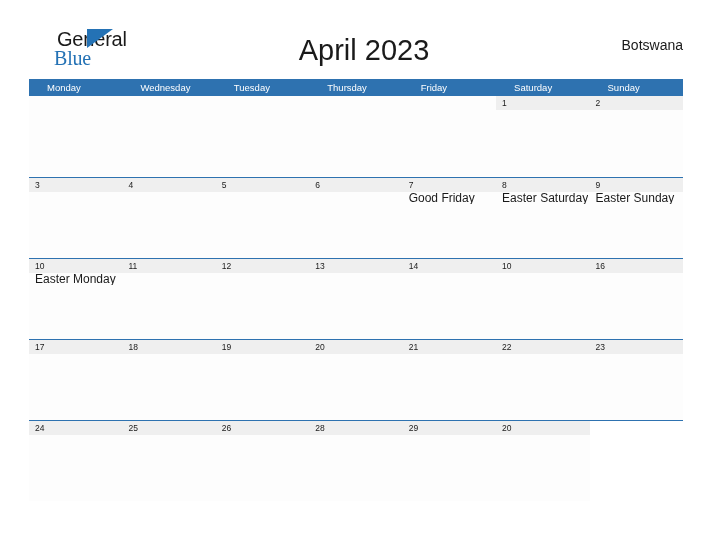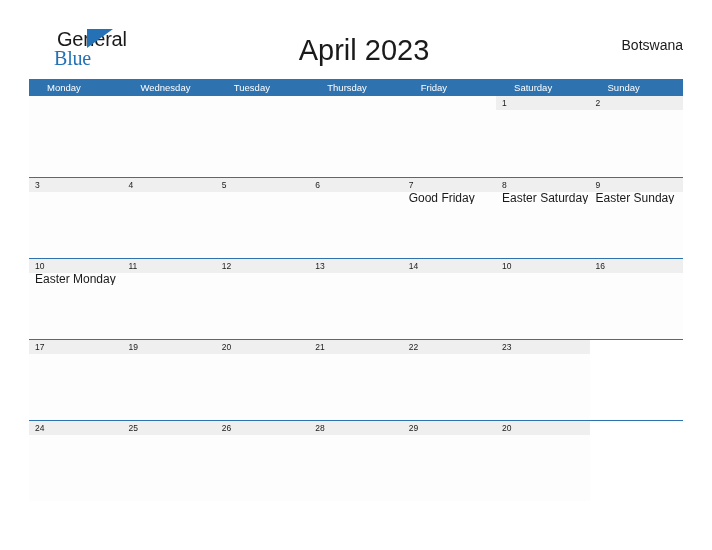--- a/index.html
+++ b/index.html
@@ -320,20 +320,25 @@
     <div class="week">
       <div class="week-sep"></div>
       <div class="week-inner">
         <div class="day-cell">
           <div class="day-band"></div>
           <div class="day-num">17</div>
           <div class="day-event"></div>
         </div>
         <div class="day-cell">
           <div class="day-band"></div>
+          <div class="day-num">18</div>
+          <div class="day-event"></div>
+        </div>
+        <div class="day-cell">
+          <div class="day-band"></div>
           <div class="day-num">19</div>
           <div class="day-event"></div>
         </div>
         <div class="day-cell">
           <div class="day-band"></div>
           <div class="day-num">20</div>
           <div class="day-event"></div>
         </div>
         <div class="day-cell">
           <div class="day-band"></div>

